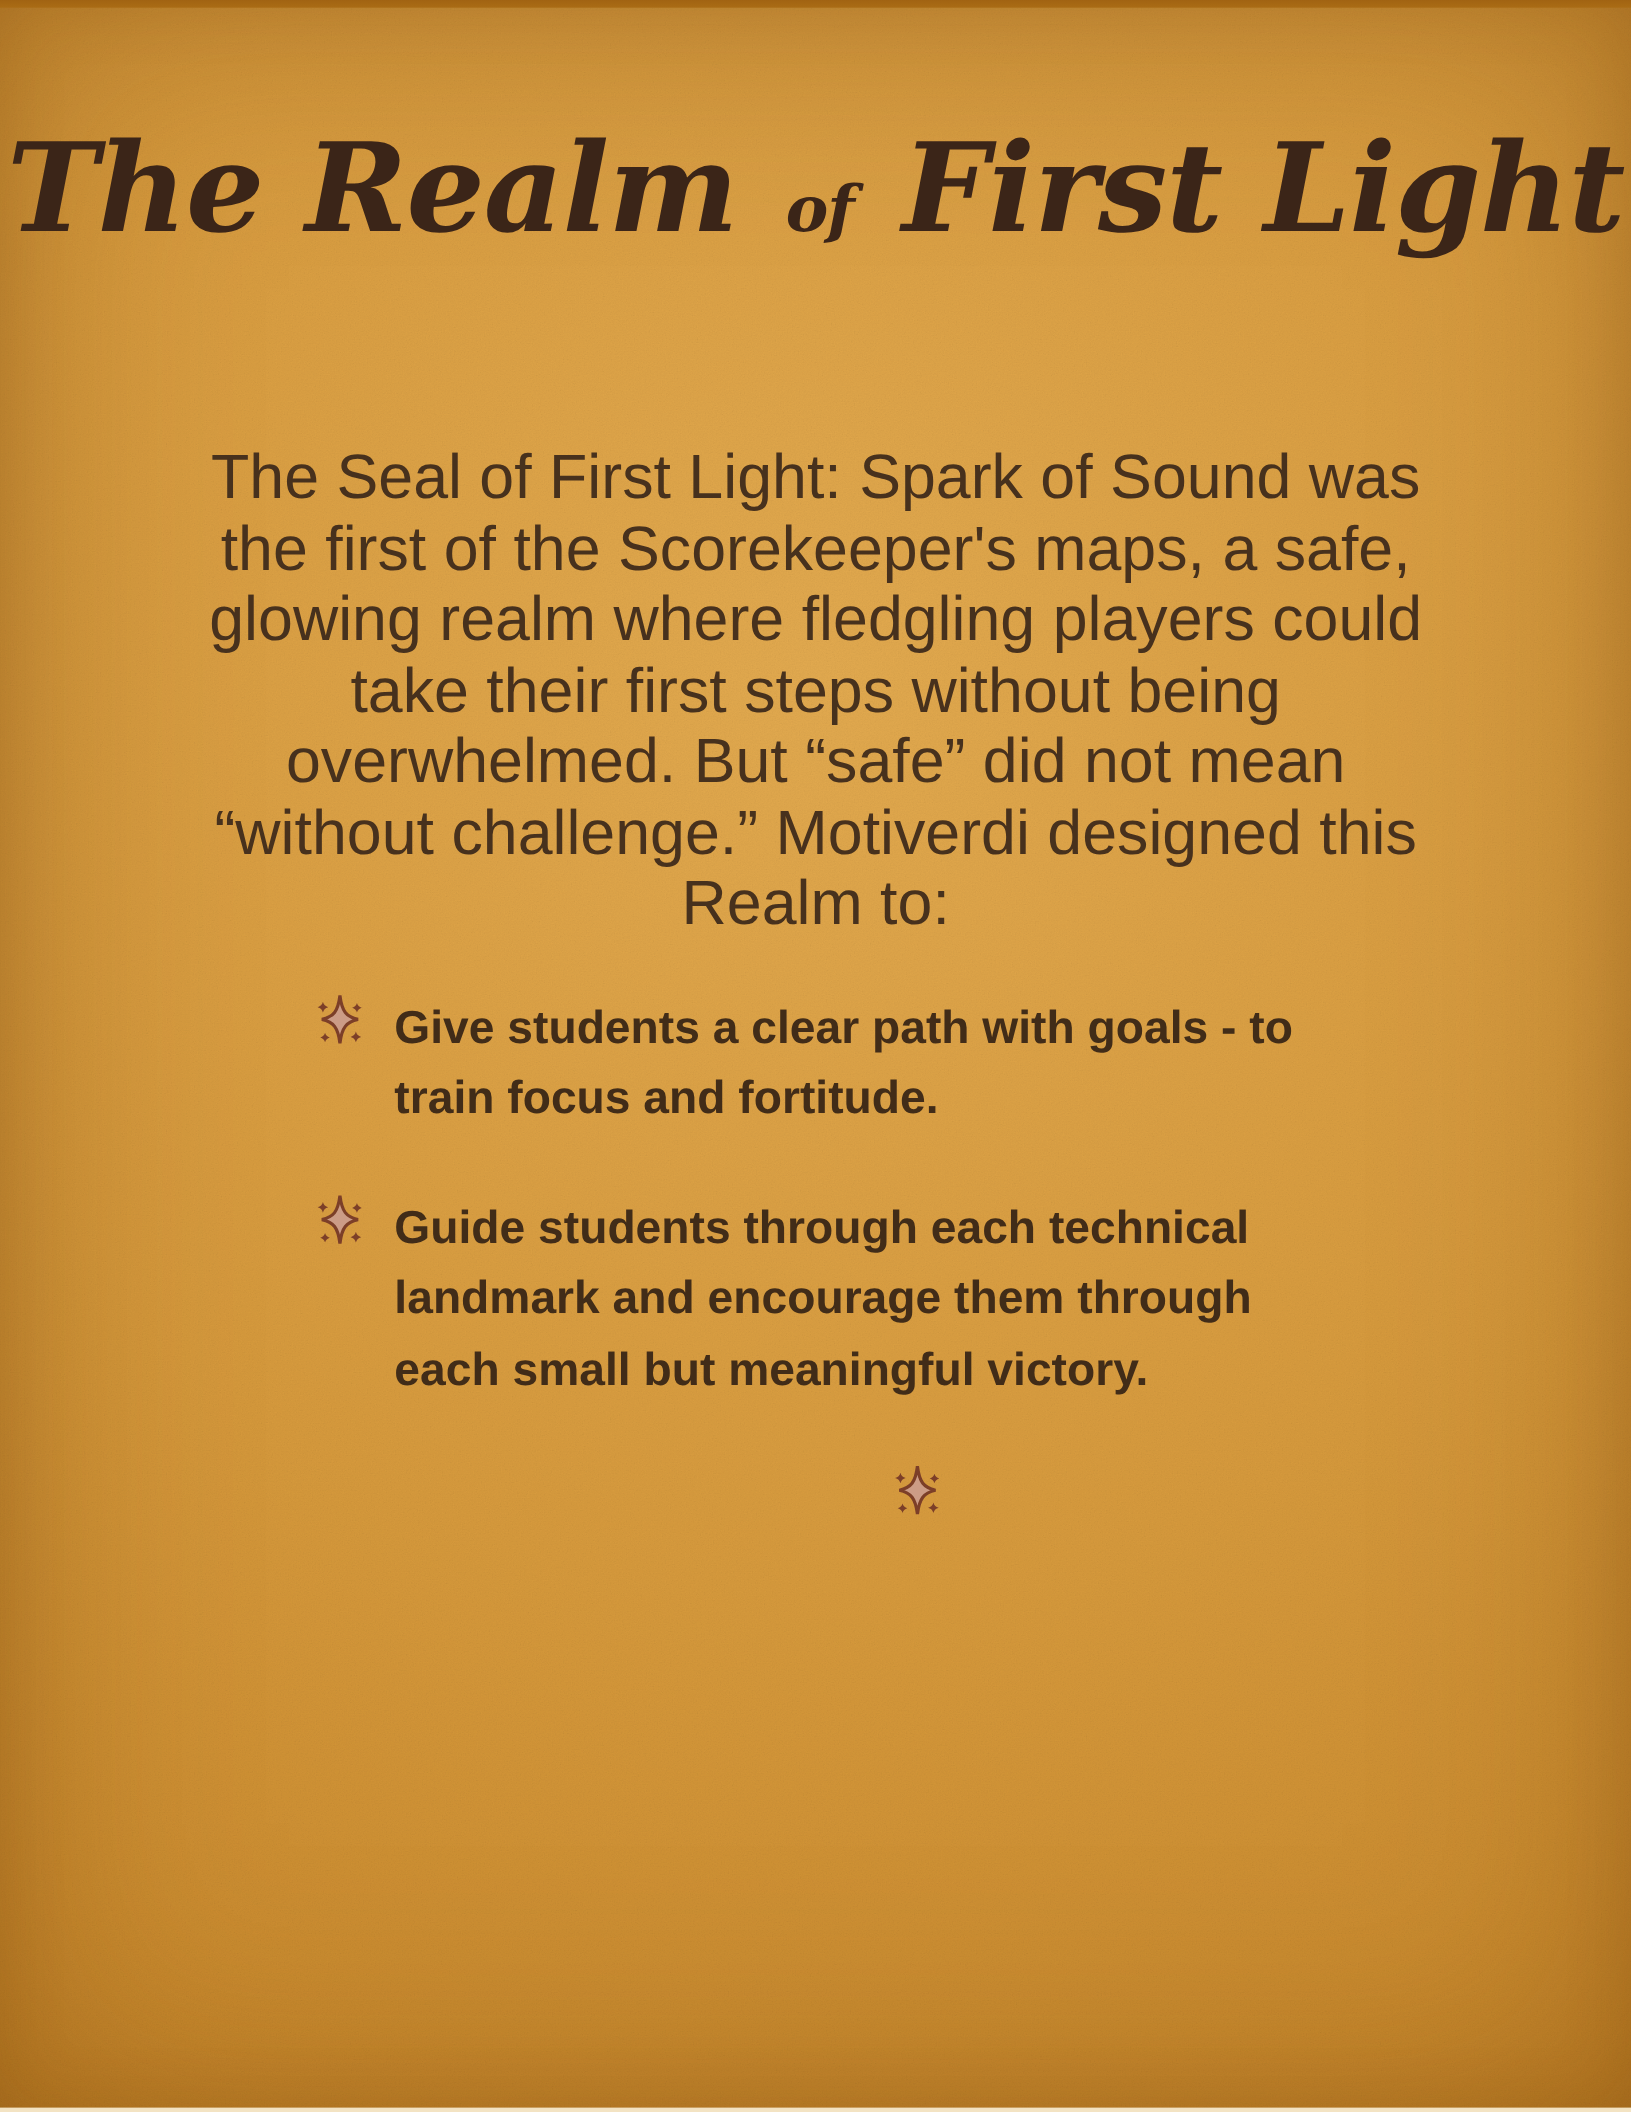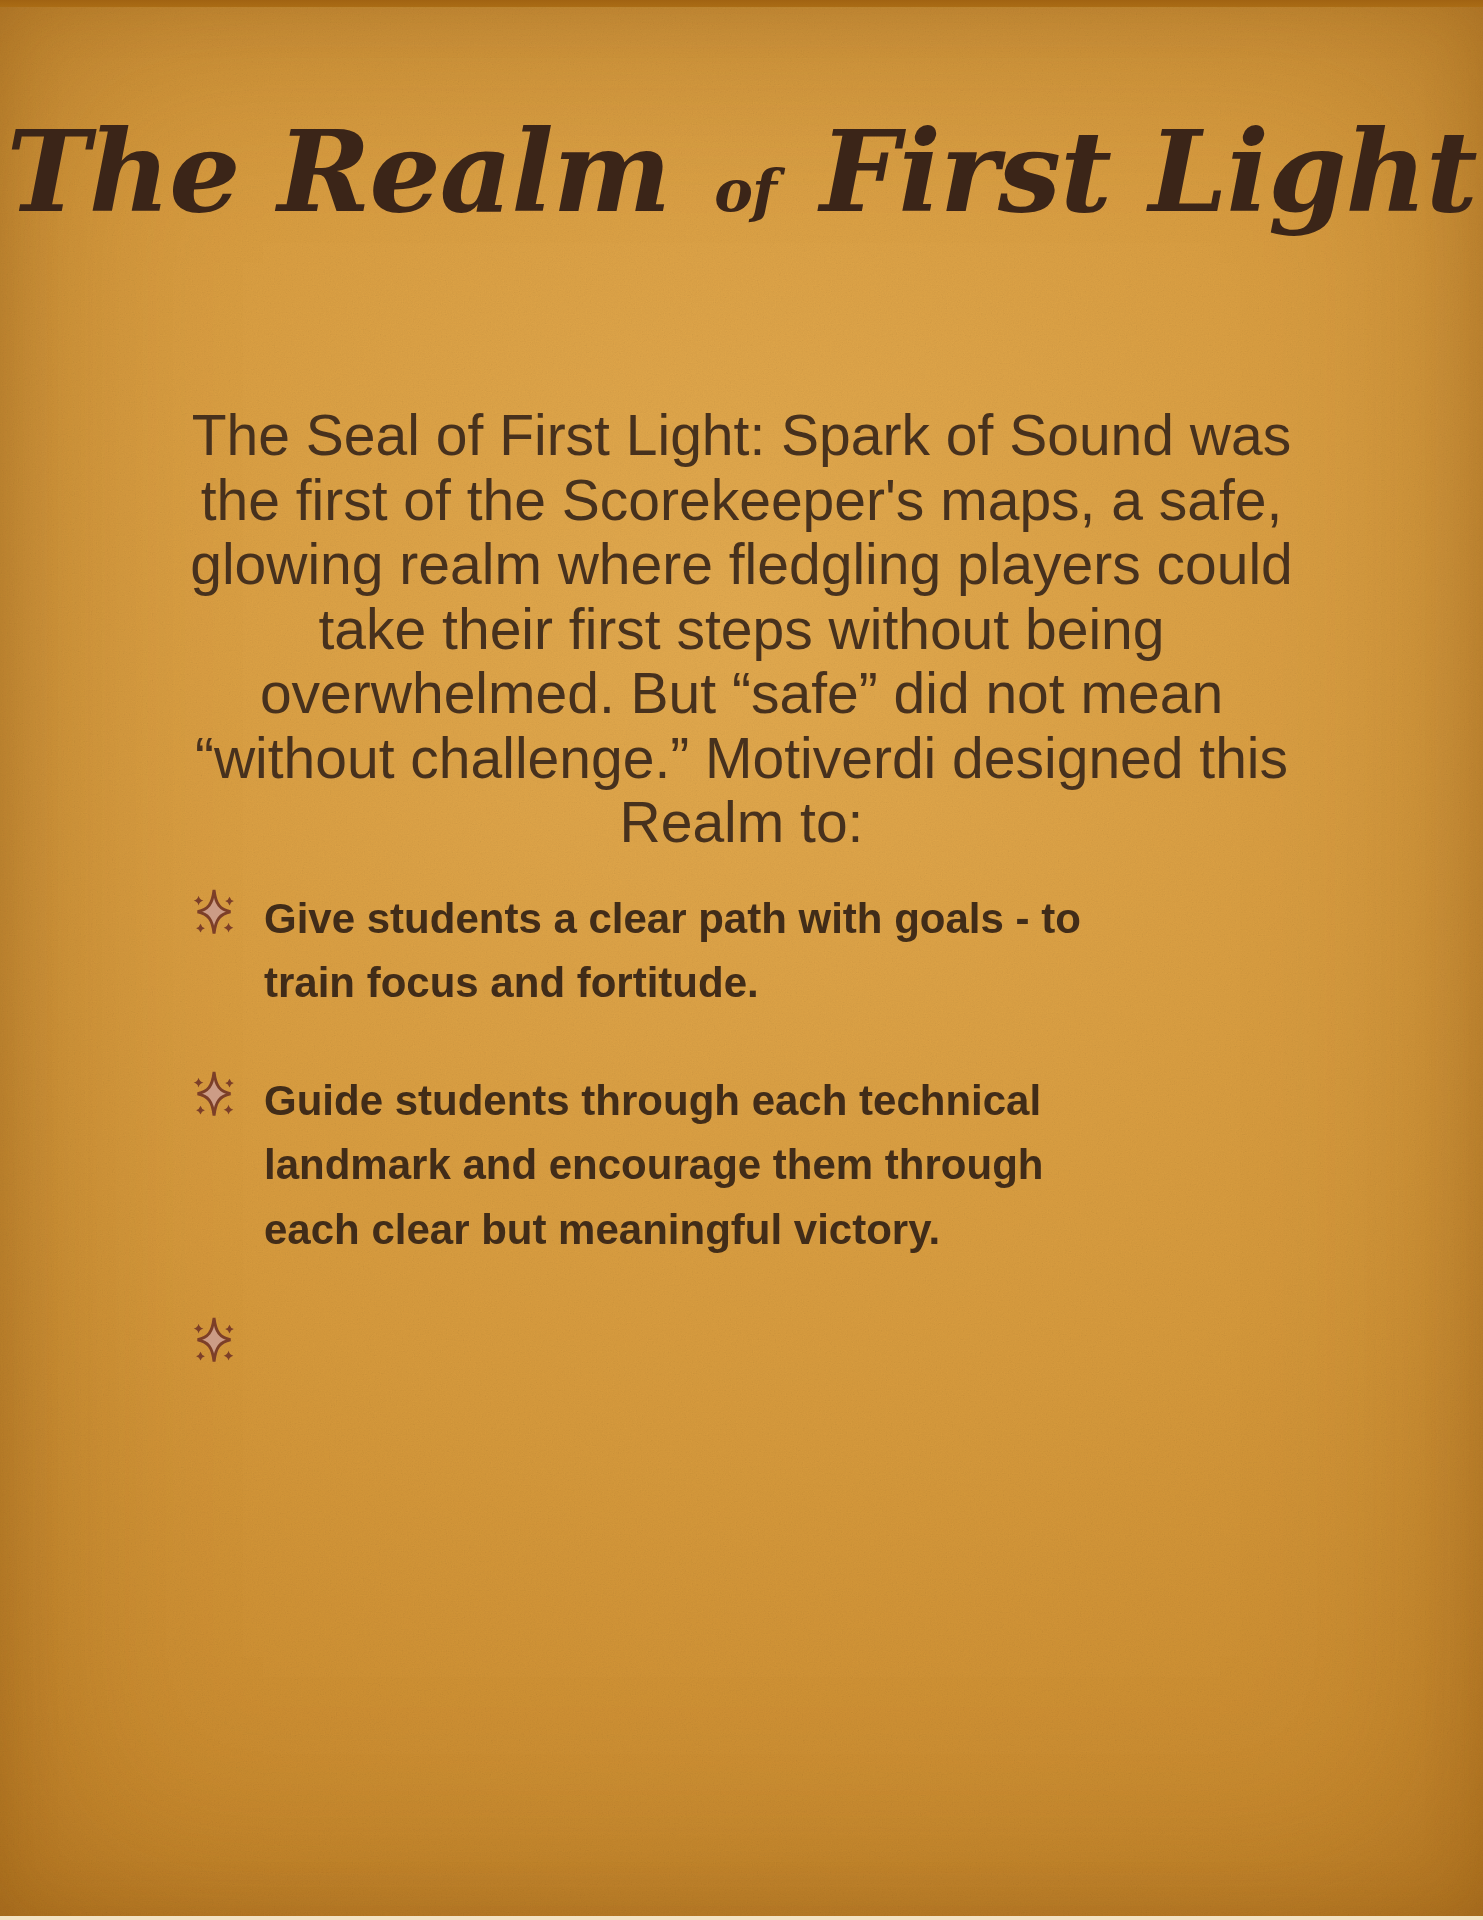--- a/index.html
+++ b/index.html
@@ -57,24 +57,25 @@
   .intro{
     width:1140px;
     margin:128px auto 0;
     text-align:center;
     font-size:57px;
     line-height:64.5px;
     color:var(--text-color);
     white-space:pre-line;
   }
   .bullets{
-    margin:32px 0 0 186px;
+    margin:48px 0 0 186px;
     display:flex;
     flex-direction:column;
     gap:53px;
+    align-items:center;
   }
   .bullet{
     display:flex;
     align-items:flex-start;
     gap:20px;
   }
   .spark{
     flex:none;
     width:58px;
     height:62px;
@@ -135,21 +136,21 @@
     <div class="bullet">
       <svg class="spark" viewBox="0 0 60 64">
         <path d="M29,3 C30.8,18 35,23 46,25.5 C35,28 30.8,33 29,48 C27.2,33 23,28 12,25.5 C23,23 27.2,18 29,3 Z" fill="var(--star-fill)" stroke="var(--star-stroke)" stroke-width="3"></path>
         <path d="M13,9 Q14,13 18,14 Q14,15 13,19 Q12,15 8,14 Q12,13 13,9 Z" fill="var(--star-stroke)"></path>
         <path d="M45,10 Q46,13.5 49.5,14.5 Q46,15.5 45,19 Q44,15.5 40.5,14.5 Q44,13.5 45,10 Z" fill="var(--star-stroke)"></path>
         <path d="M15,38 Q16,41.5 19.5,42.5 Q16,43.5 15,47 Q14,43.5 10.5,42.5 Q14,41.5 15,38 Z" fill="var(--star-stroke)"></path>
         <path d="M44,37 Q45,41 49,42 Q45,43 44,47 Q43,43 39,42 Q43,41 44,37 Z" fill="var(--star-stroke)"></path>
       </svg>
       <div class="bullet-text">Guide students through each technical
 landmark and encourage them through
-each clear but meaningful victory.</div>
+each small but meaningful victory.</div>
     </div>
 
     <div class="bullet">
       <svg class="spark" viewBox="0 0 60 64">
         <path d="M29,3 C30.8,18 35,23 46,25.5 C35,28 30.8,33 29,48 C27.2,33 23,28 12,25.5 C23,23 27.2,18 29,3 Z" fill="var(--star-fill)" stroke="var(--star-stroke)" stroke-width="3"></path>
         <path d="M13,9 Q14,13 18,14 Q14,15 13,19 Q12,15 8,14 Q12,13 13,9 Z" fill="var(--star-stroke)"></path>
         <path d="M45,10 Q46,13.5 49.5,14.5 Q46,15.5 45,19 Q44,15.5 40.5,14.5 Q44,13.5 45,10 Z" fill="var(--star-stroke)"></path>
         <path d="M15,38 Q16,41.5 19.5,42.5 Q16,43.5 15,47 Q14,43.5 10.5,42.5 Q14,41.5 15,38 Z" fill="var(--star-stroke)"></path>
         <path d="M44,37 Q45,41 49,42 Q45,43 44,47 Q43,43 39,42 Q43,41 44,37 Z" fill="var(--star-stroke)"></path>
       </svg>

